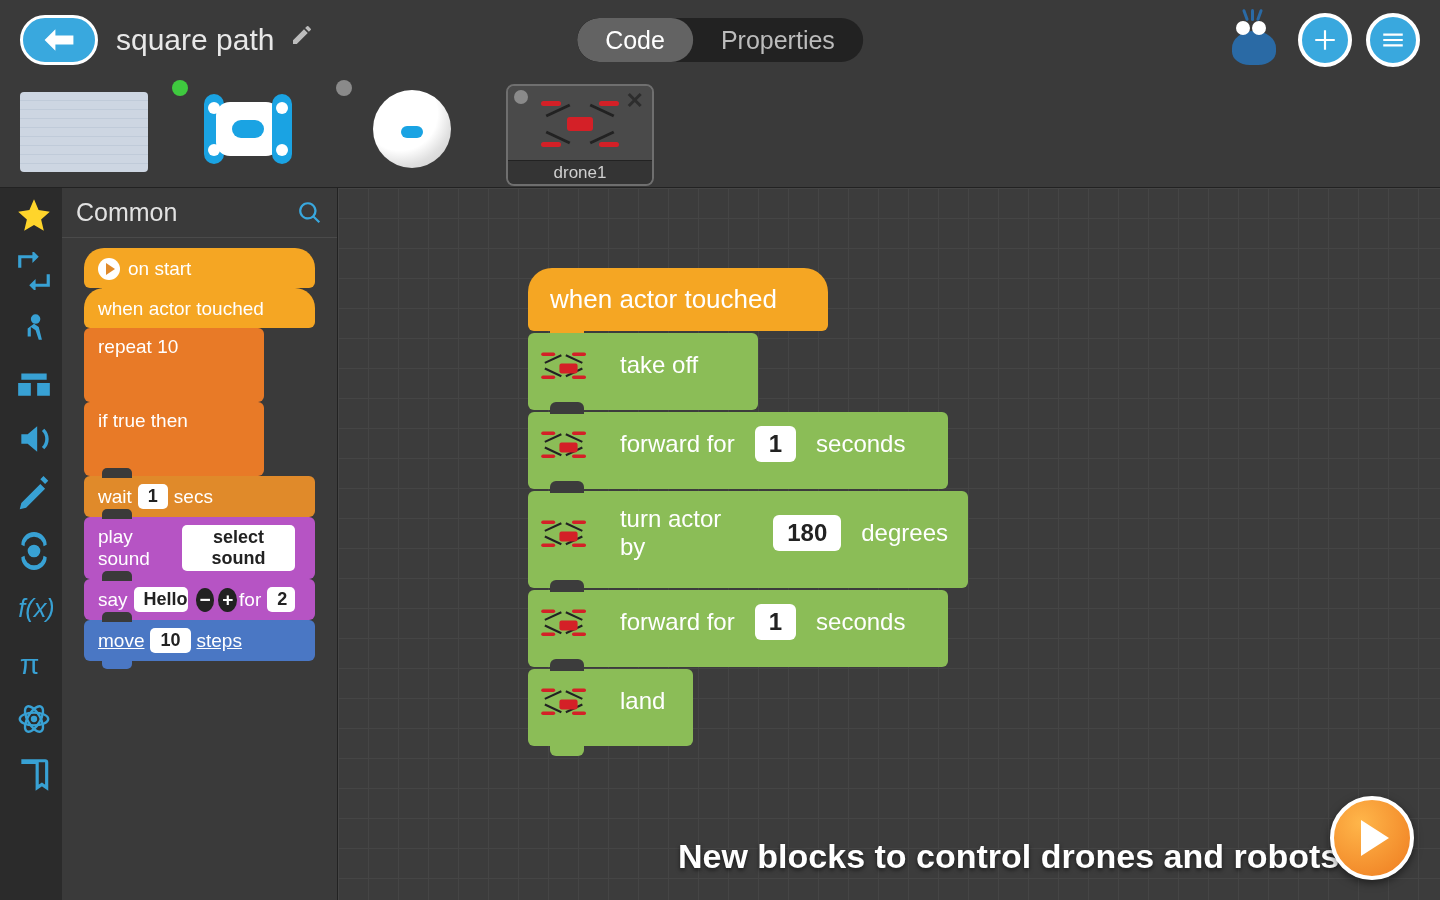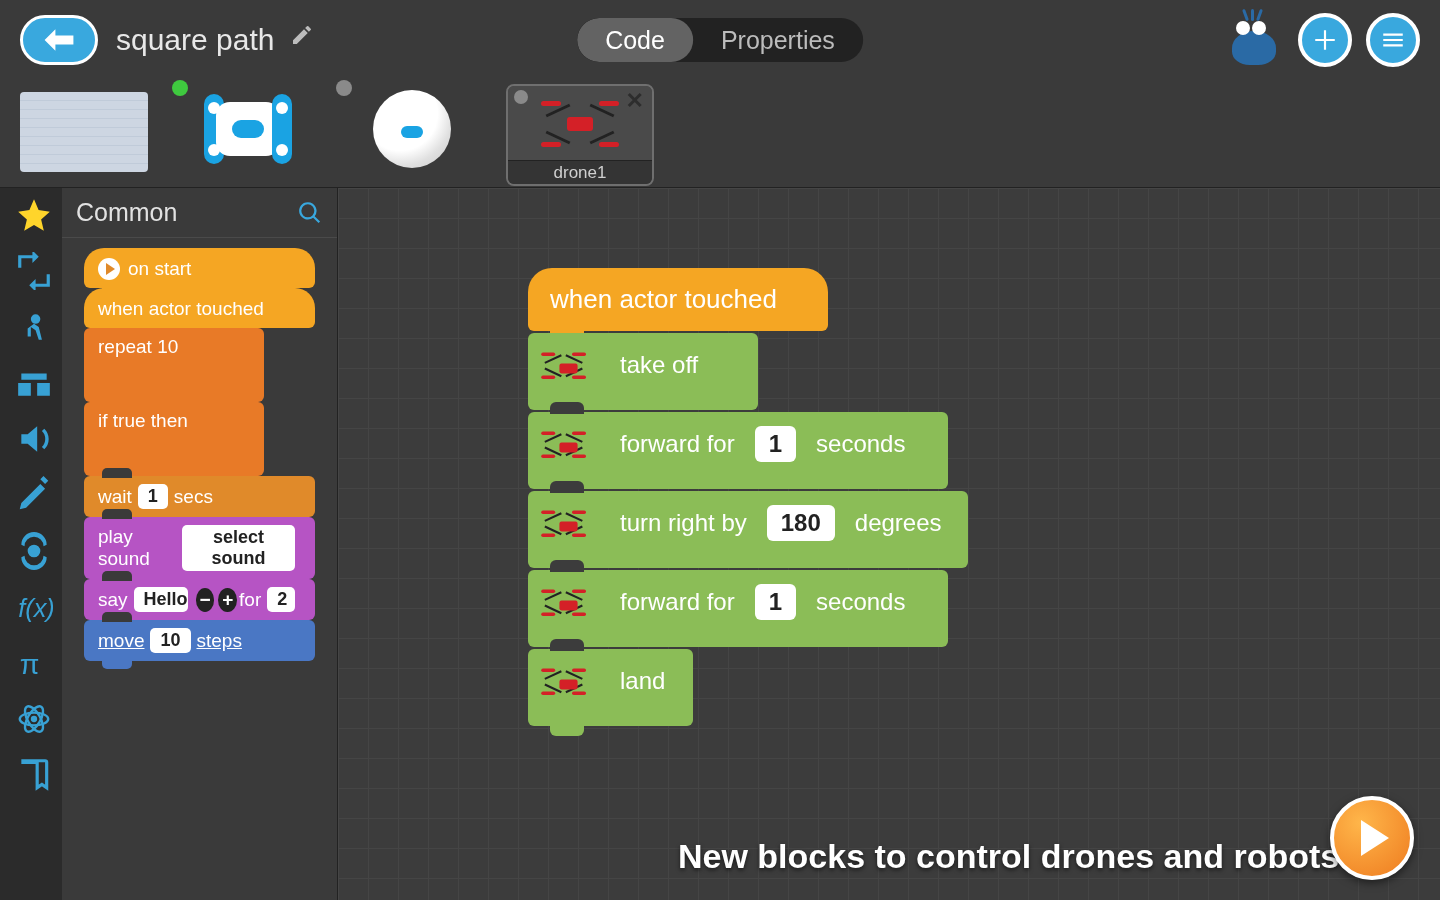--- a/index.html
+++ b/index.html
@@ -316,21 +316,21 @@
             <span class="arm tl"></span>
             <span class="arm tr"></span>
             <span class="arm bl"></span>
             <span class="arm br"></span>
             <span class="rot tl"></span>
             <span class="rot tr"></span>
             <span class="rot bl"></span>
             <span class="rot br"></span>
             <span class="db"></span>
           </div>
-        <span>turn right by</span>
+        <span>turn actor by</span>
         <span class="pill">180</span>
         <span>degrees</span>
       </div>
       <div class="gb" style="width:420px">
         <div class="drone-ico mini-drone">
             <span class="arm tl"></span>
             <span class="arm tr"></span>
             <span class="arm bl"></span>
             <span class="arm br"></span>
             <span class="rot tl"></span>

